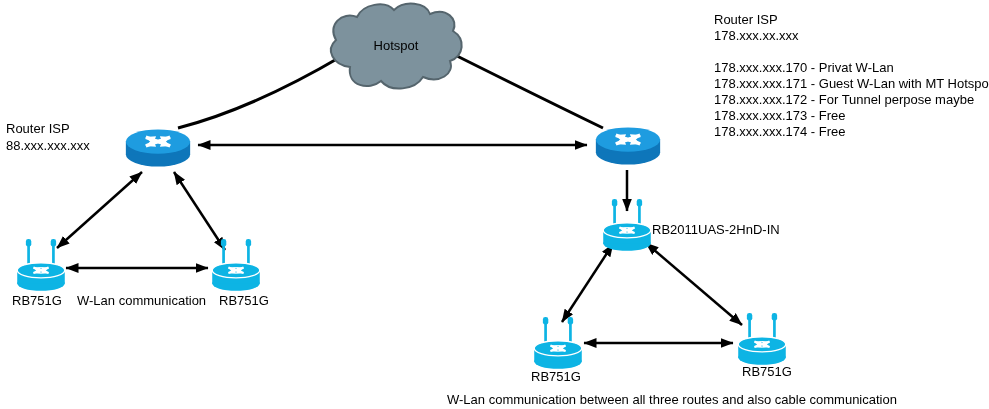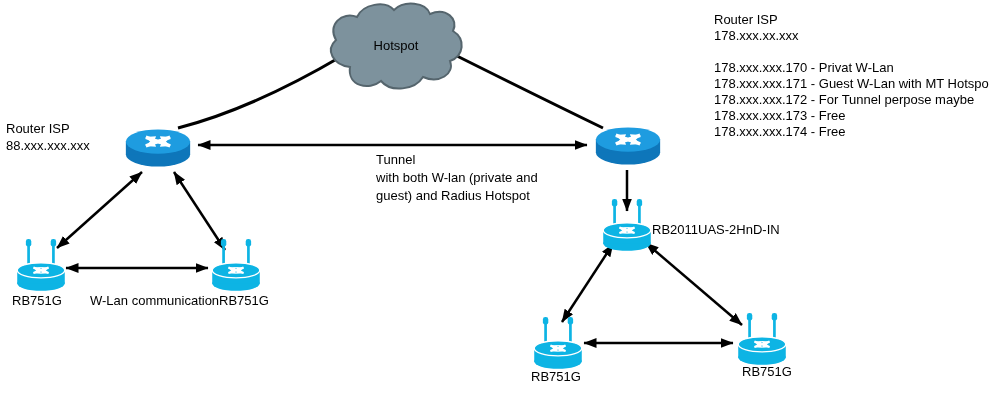--- a/index.html
+++ b/index.html
@@ -104,29 +104,25 @@
     <div>Router ISP</div>
     <div>178.xxx.xx.xxx</div>
     <div style="height:16px;"></div>
     <div>178.xxx.xxx.170 - Privat W-Lan</div>
     <div>178.xxx.xxx.171 - Guest W-Lan with MT Hotspot</div>
     <div>178.xxx.xxx.172 - For Tunnel perpose maybe</div>
     <div>178.xxx.xxx.173 - Free</div>
     <div>178.xxx.xxx.174 - Free</div>
   </div>
 
-  <div class="txt txt-block tunnel-note" style="left:376px;top:151px;">
-    <div>Tunnel</div>
-    <div>with both W-lan (private and</div>
-    <div>guest) and Radius Hotspot</div>
-  </div>
 
   <div class="txt" style="left:12px;top:292px;">RB751G</div>
-  <div class="txt" style="left:77px;top:292px;margin-left:13px;">W-Lan communication</div>
+  <div class="txt" style="left:77px;top:292px;">W-Lan communication</div>
   <div class="txt" style="left:219px;top:292px;">RB751G</div>
 
   <div class="txt" style="left:652px;top:221px;">RB2011UAS-2HnD-IN</div>
 
   <div class="txt" style="left:531px;top:368px;">RB751G</div>
   <div class="txt" style="left:742px;top:363px;">RB751G</div>
 
+  <div class="txt" style="left:447px;top:391px;">W-Lan communication between all three routes and also cable communication</div>
 
 </div>
 
 </body></html>

